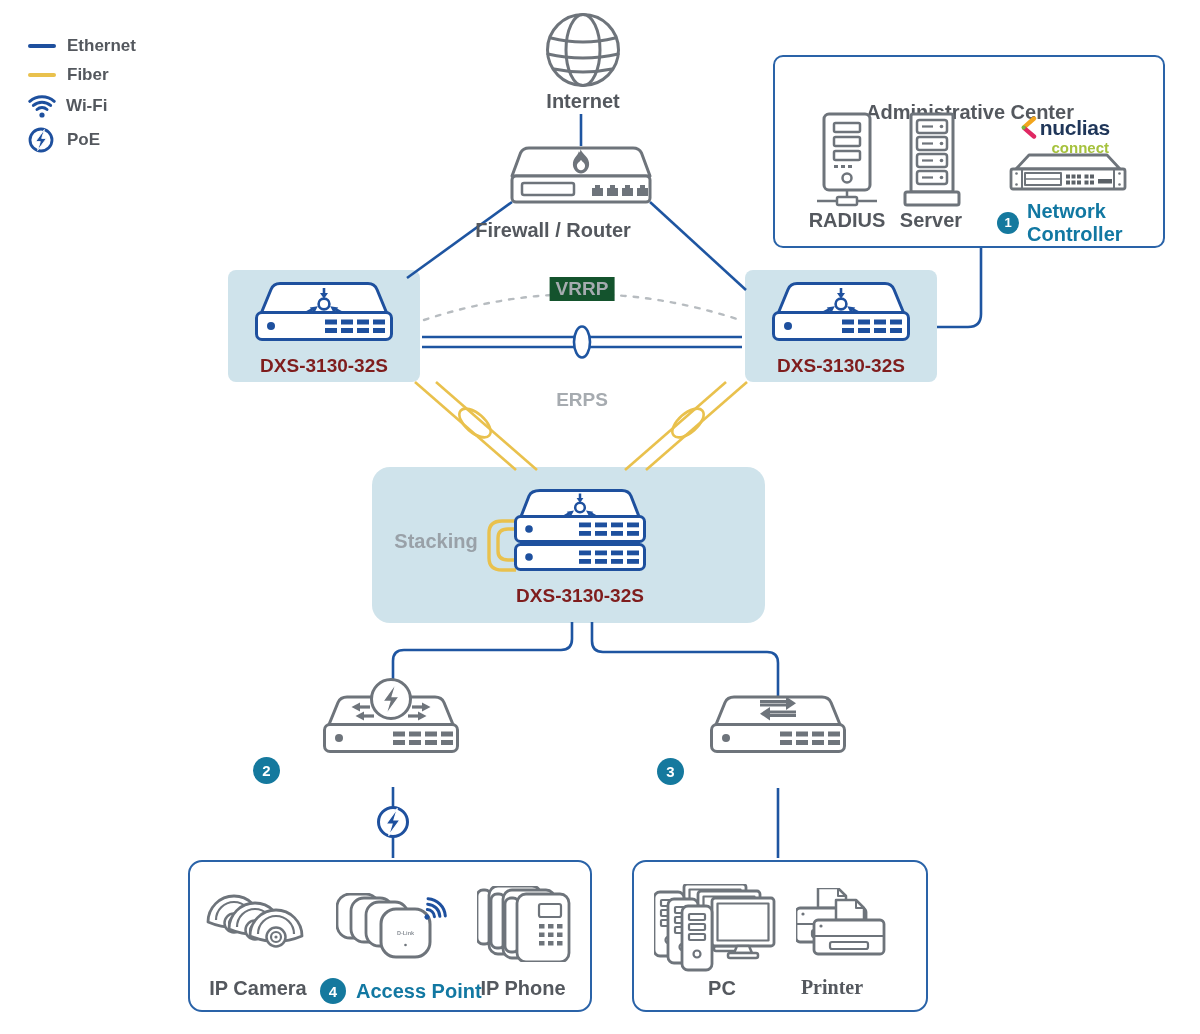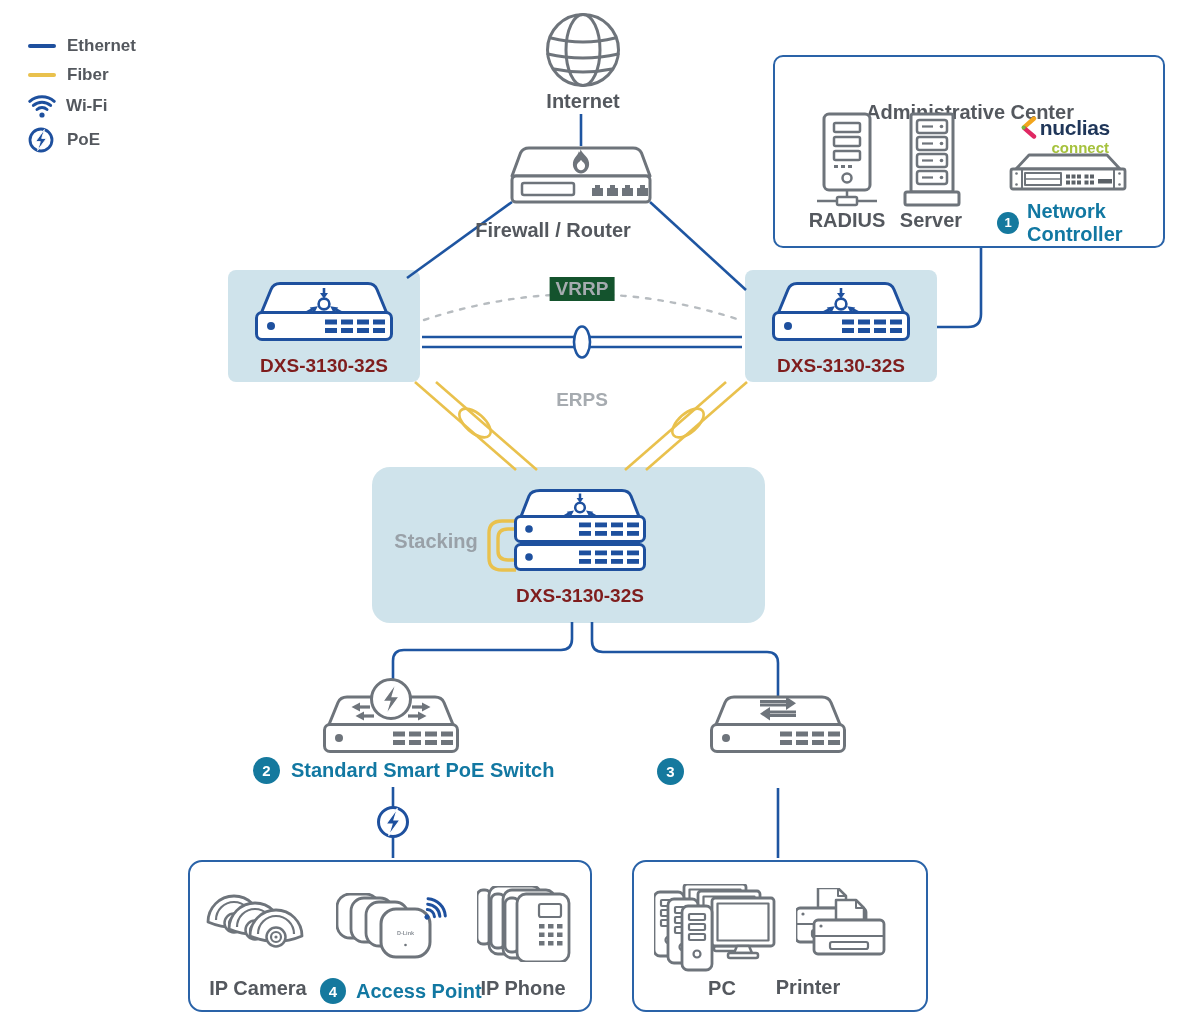--- a/index.html
+++ b/index.html
@@ -384,21 +384,20 @@
       <polygon points="47,21.5 47,30.5 38.5,26"></polygon>
         <polygon points="51,30.5 51,39.5 42.5,35"></polygon>
       <polygon points="109,21.5 109,30.5 117.5,26"></polygon>
         <polygon points="105,30.5 105,39.5 113.5,35"></polygon>
     </g>
     <circle cx="78" cy="18" r="19.5" fill="#fff" stroke="#6e747b" stroke-width="3"></circle>
     <use href="#bolt" transform="translate(78,18) scale(1.5)" fill="#6e747b" stroke="#fff" stroke-width="0.8"></use>
   </svg>
   <div class="badge-row" style="left:253px;top:757px;gap:11px;">
     <span class="badge" style="width:27px;height:27px;">2</span>
-    <span class="t">Standard Smart PoE Switch</span>
   </div>
 
   <svg class="abs" style="left:700px;top:675px;" width="156" height="82" viewBox="0 -6 156 82">
     <use href="#sw-gray-frame"></use>
     <g stroke="#6e747b" stroke-width="3" fill="none">
       <line x1="60" y1="20.5" x2="86" y2="20.5"></line>
         <line x1="60" y1="24" x2="86" y2="24"></line>
       <line x1="96" y1="31" x2="70" y2="31"></line>
         <line x1="96" y1="34.5" x2="70" y2="34.5"></line>
     </g>
@@ -445,15 +444,15 @@
     <use href="#pc"></use>
     <use href="#pc" transform="translate(14,7)"></use>
     <use href="#pc" transform="translate(28,14)"></use>
   </svg>
   <div class="lbl" style="left:722px;top:988px;">PC</div>
 
   <svg class="abs" style="left:796px;top:888px;" width="96" height="70" viewBox="0 0 96 70">
     <use href="#prn"></use>
     <use href="#prn" transform="translate(18,12)"></use>
   </svg>
-  <div class="lbl" style="left:808px;top:987px;">Printer</div>
+  <div class="lbl" style="left:832px;top:987px;font-family:Liberation Serif, serif;">Printer</div>
 
 </div>
 
 </body></html>

